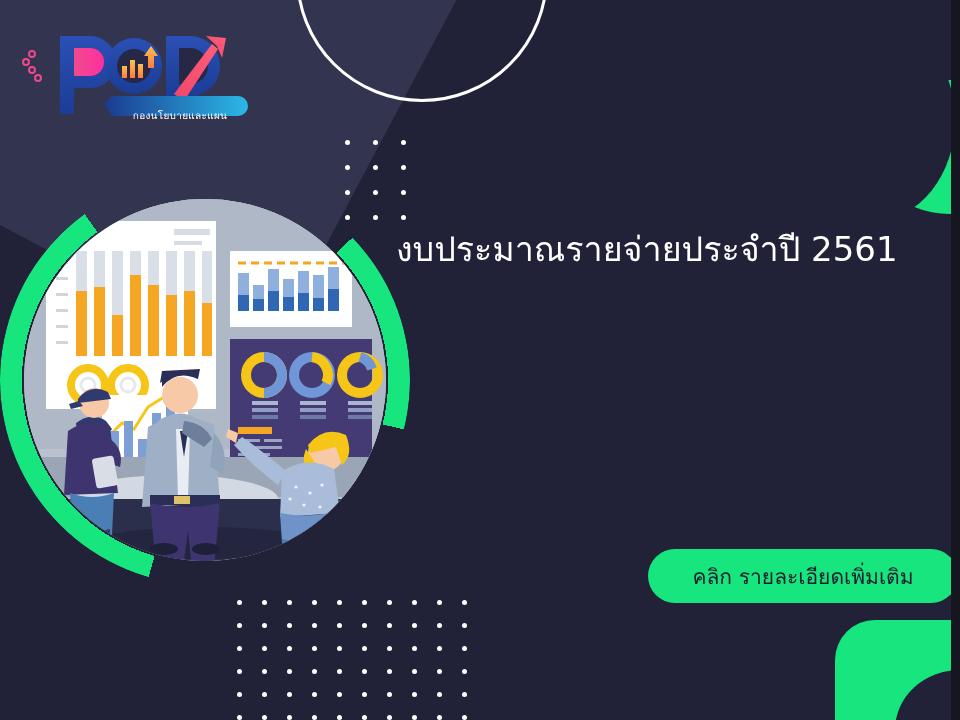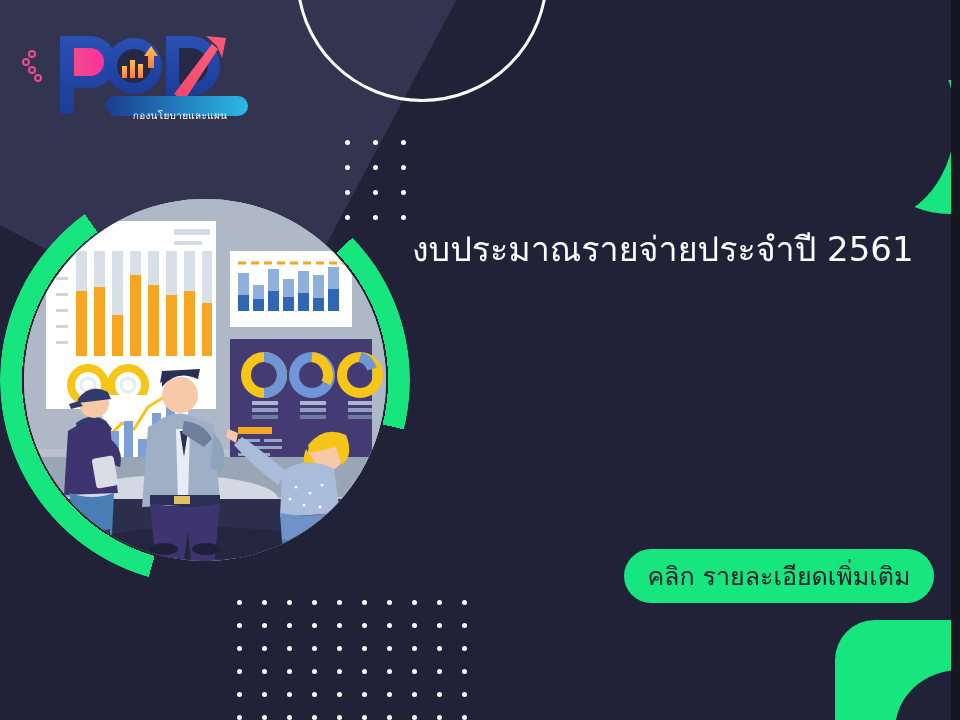--- a/index.html
+++ b/index.html
@@ -174,36 +174,36 @@
     line-height:1.18;
     margin:0 0 6px 0;
     white-space:nowrap;
   }
   .headline .l2,.headline .l3{
     font-family:"DejaVu Sans","Liberation Sans",sans-serif;
     font-size:34px;
     font-weight:400;
     color:#ffffff;
     line-height:1.25;
-    margin:0 0 14px 16px;
+    margin:0 0 14px 0;
     white-space:nowrap;
   }
   .headline .l3{ margin-bottom:0; }
 
   
   .cta{
     position:absolute;
-    left:624px; top:549px;
+    left:648px; top:549px;
     width:310px; height:54px;
     border-radius:27px;
     background:#17e67f;
     border:none;
     color:#1b1c2c;
     font-family:"DejaVu Sans","Liberation Sans",sans-serif;
-    font-size:25px;
+    font-size:21px;
     cursor:pointer;
     display:flex;
     align-items:center;
     justify-content:center;
     padding:0;
   }
 </style>
 </head>
 <body>
 

